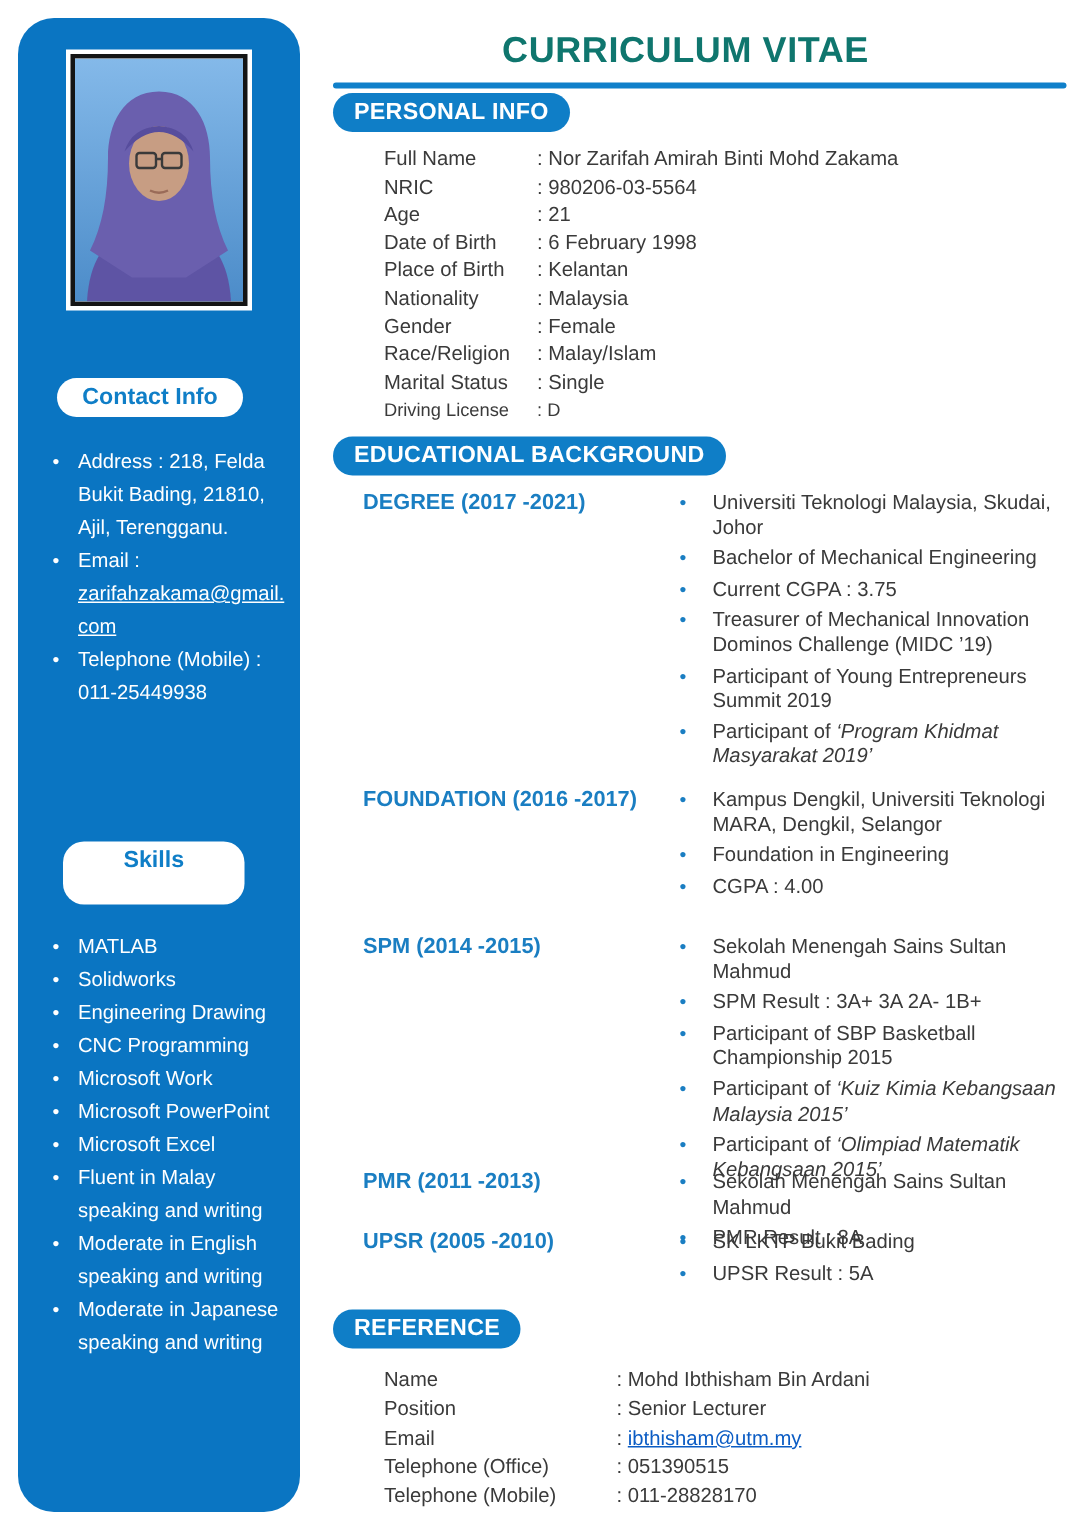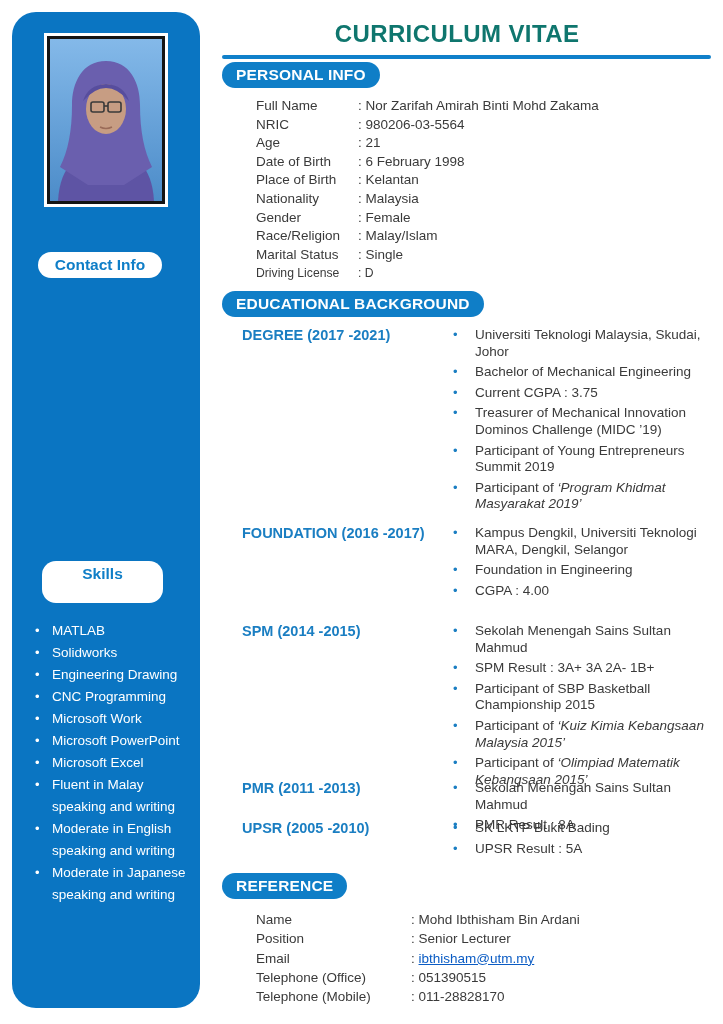--- a/index.html
+++ b/index.html
@@ -170,20 +170,32 @@
         <rect x="41" y="63" width="13" height="10" rx="2"></rect>
         <rect x="58" y="63" width="13" height="10" rx="2"></rect>
         <line x1="54" y1="67" x2="58" y2="67"></line>
       </g>
       <path d="M50,88 Q56,91 62,88" stroke="#9a6b58" stroke-width="1.5" fill="none"></path>
     </svg>
   </div>
 
   <div class="side-pill pill-contact">Contact Info</div>
 
+  <ul class="side-list contact-list">
+    <li>
+      <span>Address : 218, Felda Bukit Bading, 21810, Ajil, Terengganu.</span>
+    </li>
+    <li>
+      <span>Email :</span>
+      <a class="side-link" href="#">zarifahzakama@gmail.com</a>
+    </li>
+    <li>
+      <span>Telephone (Mobile) : 011-25449938</span>
+    </li>
+  </ul>
 
   <div class="side-pill pill-skills">Skills</div>
 
   <ul class="side-list skills-list">
     <li><span>MATLAB</span></li>
     <li><span>Solidworks</span></li>
     <li><span>Engineering Drawing</span></li>
     <li><span>CNC Programming</span></li>
     <li><span>Microsoft Work</span></li>
     <li><span>Microsoft PowerPoint</span></li>

